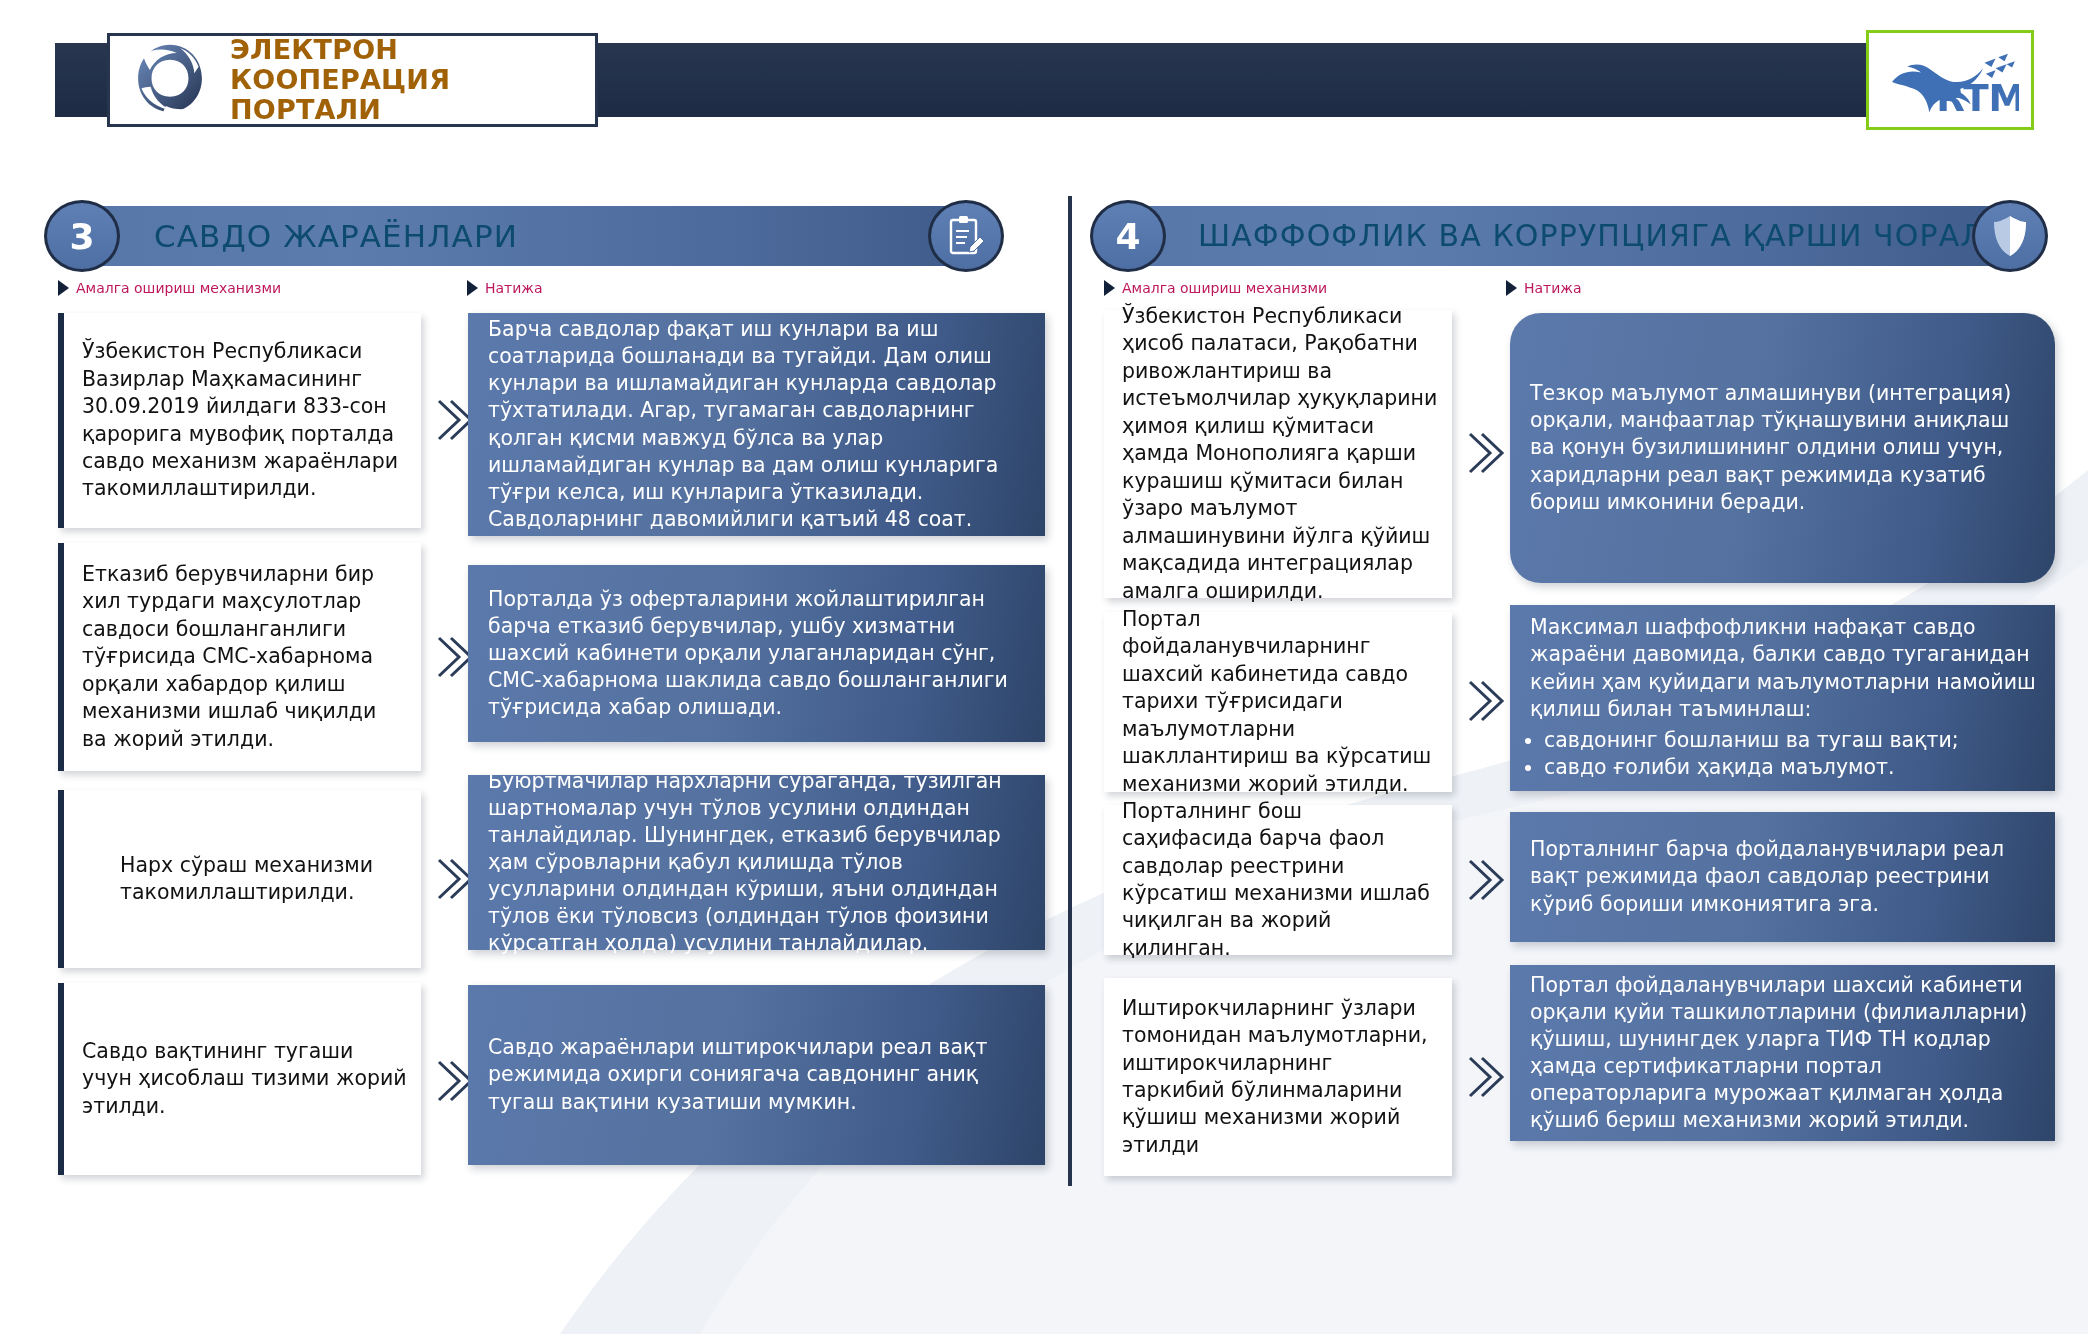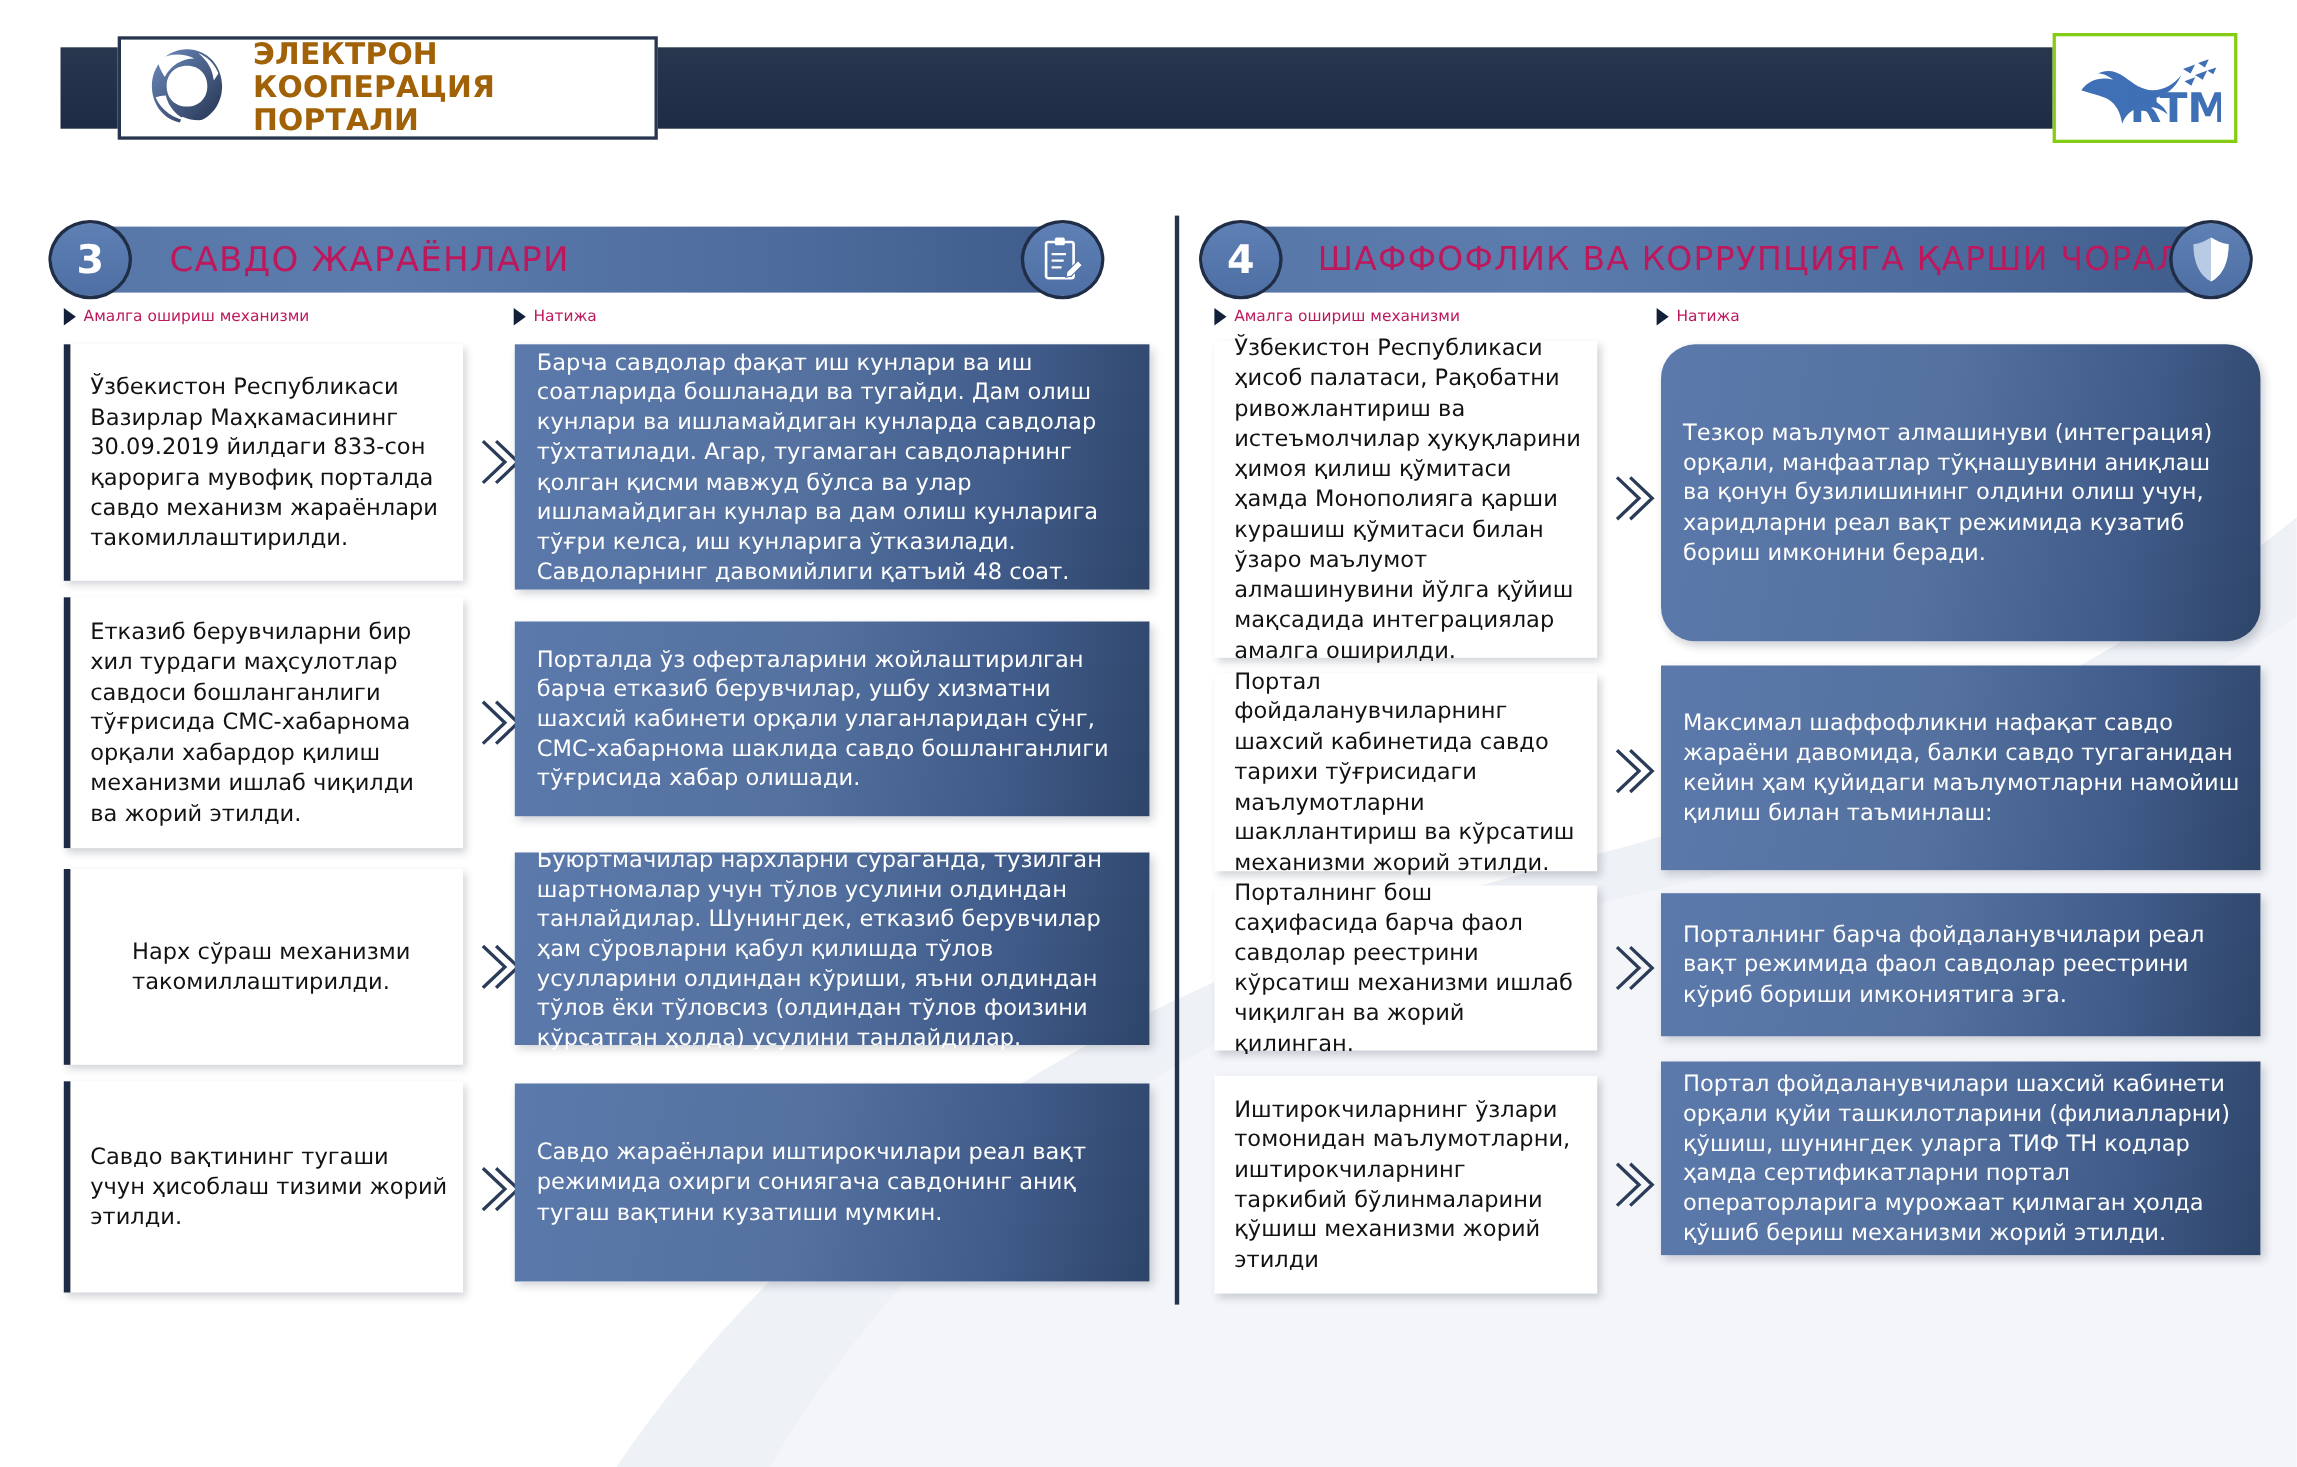--- a/index.html
+++ b/index.html
@@ -52,21 +52,21 @@
   .pill-wrap{position:absolute;top:200px;height:72px;}
   .sec-left .pill-wrap{left:44px;width:960px;}
   .sec-right .pill-wrap{left:46px;width:958px;}
 
   .pill-bar{
     position:absolute;left:38px;top:6px;right:38px;height:60px;
     background:linear-gradient(90deg,#5777a8 0%,#5c7cae 30%,#4d6b9c 72%,#3f5c8b 100%);
   }
   .pill-title{
     position:absolute;left:110px;top:6px;height:60px;line-height:60px;
-    color:#be185d;font-size:31px;letter-spacing:1.1px;white-space:nowrap;
+    color:#0c4a6e;font-size:31px;letter-spacing:1.1px;white-space:nowrap;
   }
   .sec-right .pill-title{left:108px;font-size:30px;}
 
   .pill-num{
     position:absolute;left:0;top:0;width:76px;height:72px;border-radius:50%;
     background:linear-gradient(180deg,#5e80b4 0%,#4e6fa3 100%);
     border:3px solid #1f2d46;box-sizing:border-box;
     color:#ffffff;font-size:36px;font-weight:bold;
     display:flex;align-items:center;justify-content:center;
   }
@@ -289,20 +289,24 @@
   <svg class="arrow" style="left:420px;top:1054px;" viewBox="0 0 42 46">
     <path d="M6 4 L26 23 L6 42" fill="none" stroke="#2b3c59" stroke-width="3"></path>
     <path d="M18 4 L38 23 L18 42" fill="none" stroke="#2b3c59" stroke-width="3"></path>
   </svg>
 
   <div class="res" style="left:466px;top:313px;width:545px;height:270px;border-radius:31px;">
     <p>Тезкор маълумот алмашинуви (интеграция) орқали, манфаатлар тўқнашувини аниқлаш ва қонун бузилишининг олдини олиш учун, харидларни реал вақт режимида кузатиб бориш имконини беради.</p>
   </div>
   <div class="res" style="left:466px;top:605px;width:545px;height:186px;flex-direction:column;align-items:stretch;justify-content:center;">
     <p>Максимал шаффофликни нафақат савдо жараёни давомида, балки савдо тугаганидан кейин ҳам қуйидаги маълумотларни намойиш қилиш билан таъминлаш:</p>
+    <ul>
+      <li>савдонинг бошланиш ва тугаш вақти;</li>
+      <li>савдо ғолиби ҳақида маълумот.</li>
+    </ul>
   </div>
   <div class="res" style="left:466px;top:812px;width:545px;height:130px;">
     <p>Порталнинг барча фойдаланувчилари реал вақт режимида фаол савдолар реестрини кўриб бориши имкониятига эга.</p>
   </div>
   <div class="res" style="left:466px;top:965px;width:545px;height:176px;">
     <p>Портал фойдаланувчилари шахсий кабинети орқали қуйи ташкилотларини (филиалларни) қўшиш, шунингдек уларга ТИФ ТН кодлар ҳамда сертификатларни портал операторларига мурожаат қилмаган ҳолда қўшиб бериш механизми жорий этилди.</p>
   </div>
 </div>
 
 </body></html>

